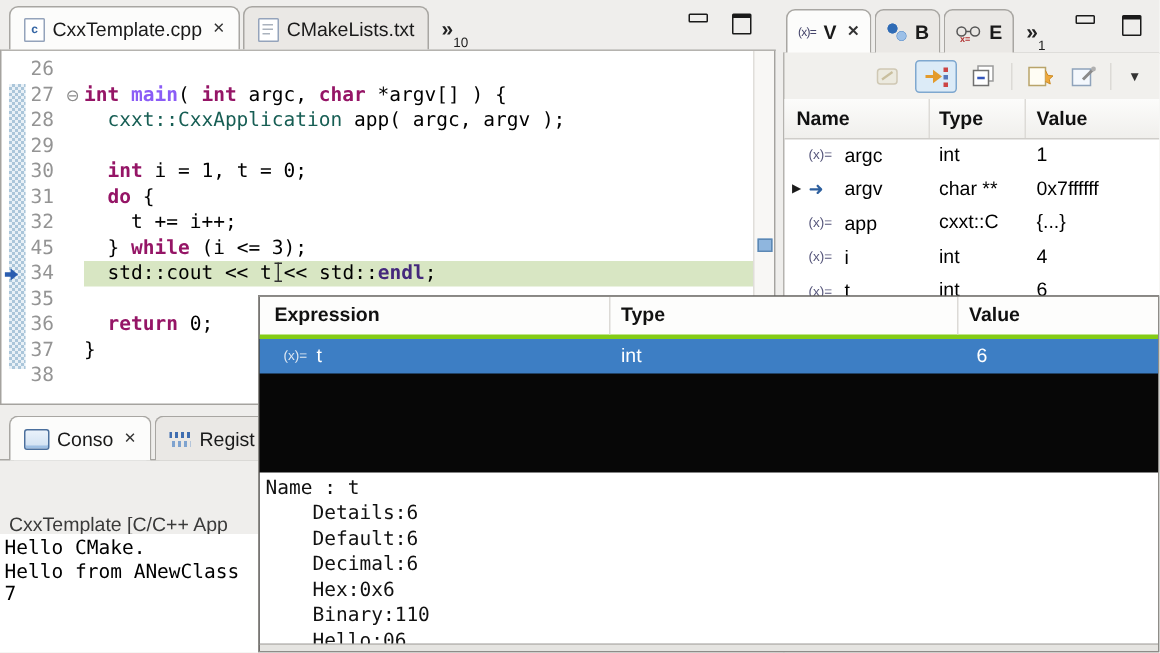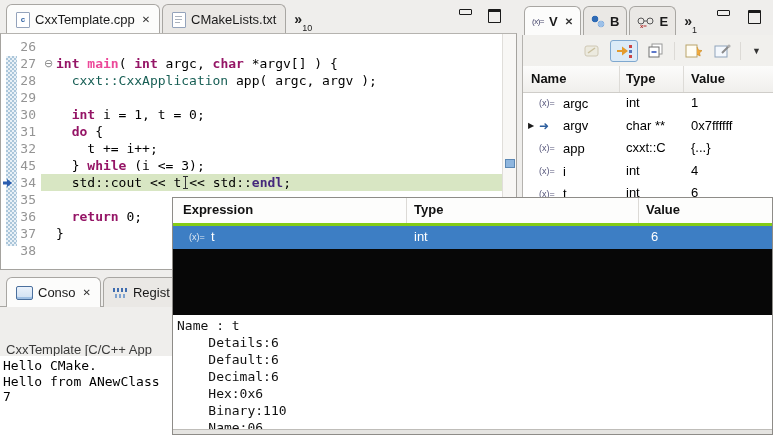--- a/index.html
+++ b/index.html
@@ -29,28 +29,28 @@
       linear-gradient(#aab2bd 0 0) 2px 3px/7px 1px no-repeat,
       linear-gradient(#aab2bd 0 0) 2px 6px/7px 1px no-repeat,
       linear-gradient(#aab2bd 0 0) 2px 9px/5px 1px no-repeat,#fff;color:transparent;}
   .editor-body{position:absolute;left:0;right:0;top:33px;bottom:0;background:#fff;
                border:1px solid #a5a39f;border-top:1px solid #b5b3af;box-sizing:border-box;overflow:hidden;}
   .range-strip{position:absolute;left:5px;top:22px;width:11px;height:190px;background-color:#e9f1f7;
       background-image:linear-gradient(45deg,#abc6da 25%,transparent 25% 75%,#abc6da 75%),
                        linear-gradient(45deg,#abc6da 25%,transparent 25% 75%,#abc6da 75%);
       background-size:4px 4px;background-position:0 0,2px 2px;}
   .code-lines{position:absolute;top:4px;left:0;right:13px;}
-  .code-line{display:flex;height:17px;line-height:17px;font-size:13px;}
+  .code-line{display:flex;height:17px;line-height:17px;font-size:13px;align-items:flex-end;}
   .line-num{width:40px;padding-right:5px;box-sizing:border-box;text-align:right;color:#949494;
             font-family:"DejaVu Sans Mono",monospace;}
   .fold-col{width:15px;text-align:center;color:#8a8a8a;font-size:11px;line-height:16px;}
   .line-code{flex:1;white-space:pre;font-family:"DejaVu Sans Mono",monospace;color:#000;}
   .code-line.current .line-code,.code-line.current .fold-col{background:var(--current_line);}
   .seg-kw{color:var(--keyword);font-weight:bold;}
-  .seg-fn{font-weight:bold;color:#ec4899;}
+  .seg-fn{font-weight:bold;color:#8b5cf6;}
   .seg-cls{color:var(--class_ref);}
   .seg-kw2{color:var(--endl_color);font-weight:bold;}
   .seg-cursor{display:inline-block;width:8px;height:13px;vertical-align:-2px;
       background:linear-gradient(#333,#333) top center/5px 1px no-repeat,
                  linear-gradient(#333,#333) bottom center/5px 1px no-repeat,
                  linear-gradient(#333,#333) center/1px 100% no-repeat;}
   .ip-arrow{position:absolute;left:2px;top:145px;width:9px;height:8px;background:#2a5db0;
             clip-path:polygon(0 32%,45% 32%,45% 0,100% 50%,45% 100%,45% 68%,0 68%);}
   .ov-ruler{position:absolute;top:0;right:0;width:13px;bottom:0;background:#f8f7f5;border-left:1px solid #e0deda;}
   .ov-marker{position:absolute;top:125px;left:2px;width:8px;height:7px;background:#8fb6de;border:1px solid #5c88b4;}
@@ -386,18 +386,18 @@
       <span class="p-value">6</span>
     </div>
     <div class="p-black"></div>
     <div class="p-details">
         <div class="detail-line">Name : t</div>
         <div class="detail-line">    Details:6</div>
         <div class="detail-line">    Default:6</div>
         <div class="detail-line">    Decimal:6</div>
         <div class="detail-line">    Hex:0x6</div>
         <div class="detail-line">    Binary:110</div>
-        <div class="detail-line">    Name:06</div>
+        <div class="detail-line">    Hello:06</div>
       </div>
     <div class="p-scroll"></div>
   </div>
 
 </div>
 
 </body></html>

